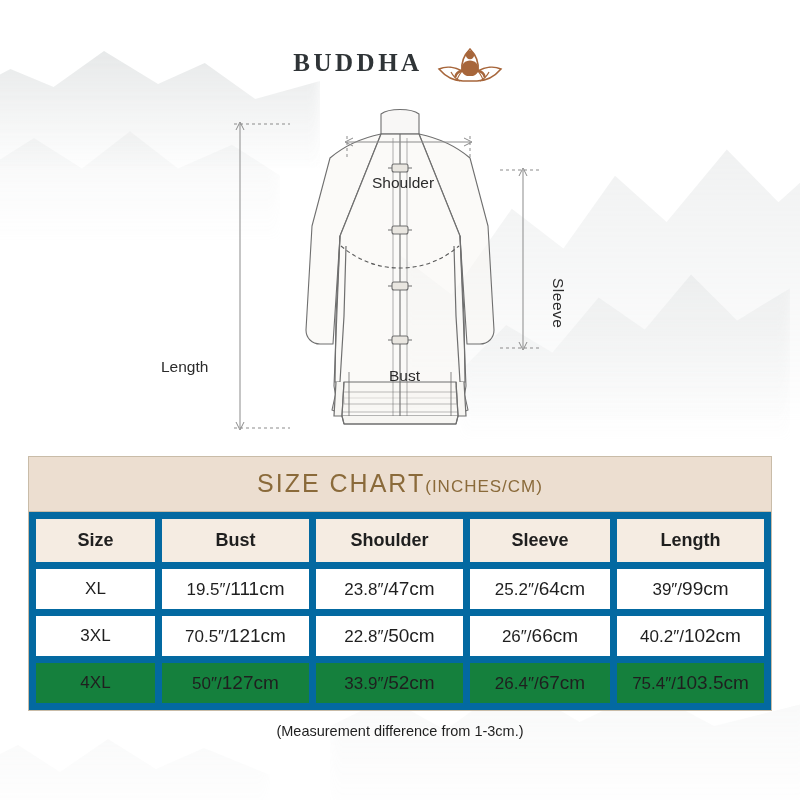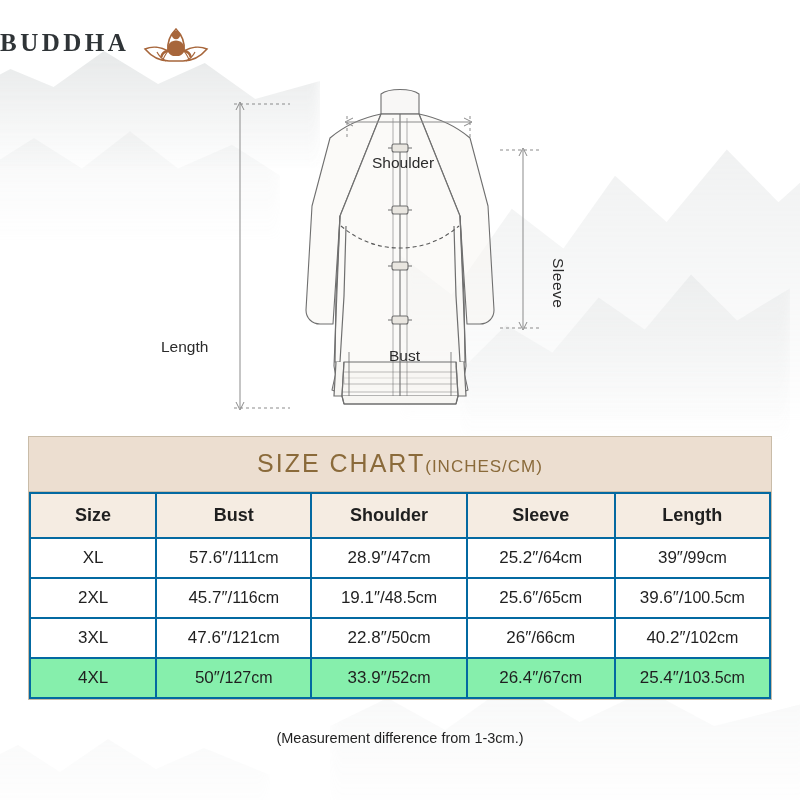--- a/index.html
+++ b/index.html
@@ -61,22 +61,23 @@
     width: 300px; height: 150px;
     clip-path: polygon(0% 100%, 0% 66%, 16% 50%, 30% 68%, 46% 46%, 62% 66%, 78% 52%, 100% 70%, 100% 100%);
     opacity: .25;
   }
 
   
   .brand {
     position: relative;
     display: flex;
     align-items: center;
+    justify-content: center;
     gap: 10px;
-    padding-top: 20px;
+    padding-top: 40px;
     height: 46px;
   }
   .brand-word {
     font-family: "Liberation Serif", serif;
     font-size: 25px;
     letter-spacing: 3.5px;
     color: #2f3437;
     font-weight: 700;
   }
   .lotus {
@@ -134,49 +135,49 @@
     font-size: 17px;
     letter-spacing: 1px;
   }
   table.size-table {
     width: 100%;
     border-collapse: collapse;
     table-layout: fixed;
   }
   table.size-table th,
   table.size-table td {
-    border: 2px solid #0369a1;
+    border: 7px solid #0369a1;
     text-align: center;
     font-size: 17px;
     color: #1f1f1f;
     font-family: "Liberation Sans", sans-serif;
   }
   table.size-table th {
     background: #f5ece2;
     font-weight: 700;
     padding: 11px 0;
     font-size: 18px;
   }
   table.size-table td {
     padding: 9px 0;
     background: #ffffff;
   }
   table.size-table tr.alt td {
-    background: #86efac;
+    background: #15803d;
   }
   table.size-table td:first-child {
     font-size: 17px;
   }
-  .unit-cm { font-size: 16px; }
+  .unit-cm { font-size: 19px; }
 
   .note {
     text-align: center;
     font-size: 14.5px;
     color: #1f1f1f;
-    margin-top: 30px;
+    margin-top: 12px;
     position: relative;
     font-family: "Liberation Sans", sans-serif;
   }
 </style>
 </head>
 <body>
 
 <div class="bg-wash">
   <div class="mtn mtn-left"></div>
   <div class="mtn mtn-left2"></div>
@@ -294,43 +295,36 @@
         <th style="width:17%">Size</th>
         <th style="width:21%">Bust</th>
         <th style="width:21%">Shoulder</th>
         <th style="width:20%">Sleeve</th>
         <th style="width:21%">Length</th>
       </tr>
     </thead>
     <tbody>
       <tr>
         <td>XL</td>
-        <td><span>57.6″/</span><span class="unit-cm">111cm</span></td>
-        <td><span>28.9″/</span><span class="unit-cm">47cm</span></td>
+        <td><span>19.5″/</span><span class="unit-cm">111cm</span></td>
+        <td><span>23.8″/</span><span class="unit-cm">47cm</span></td>
         <td><span>25.2″/</span><span class="unit-cm">64cm</span></td>
         <td><span>39″/</span><span class="unit-cm">99cm</span></td>
       </tr>
       <tr>
-        <td>2XL</td>
-        <td><span>45.7″/</span><span class="unit-cm">116cm</span></td>
-        <td><span>19.1″/</span><span class="unit-cm">48.5cm</span></td>
-        <td><span>25.6″/</span><span class="unit-cm">65cm</span></td>
-        <td><span>39.6″/</span><span class="unit-cm">100.5cm</span></td>
-      </tr>
-      <tr>
         <td>3XL</td>
-        <td><span>47.6″/</span><span class="unit-cm">121cm</span></td>
+        <td><span>70.5″/</span><span class="unit-cm">121cm</span></td>
         <td><span>22.8″/</span><span class="unit-cm">50cm</span></td>
         <td><span>26″/</span><span class="unit-cm">66cm</span></td>
         <td><span>40.2″/</span><span class="unit-cm">102cm</span></td>
       </tr>
       <tr class="alt">
         <td>4XL</td>
         <td><span>50″/</span><span class="unit-cm">127cm</span></td>
         <td><span>33.9″/</span><span class="unit-cm">52cm</span></td>
         <td><span>26.4″/</span><span class="unit-cm">67cm</span></td>
-        <td><span>25.4″/</span><span class="unit-cm">103.5cm</span></td>
+        <td><span>75.4″/</span><span class="unit-cm">103.5cm</span></td>
       </tr>
     </tbody>
   </table>
 </div>
 
 <div class="note">(Measurement difference from 1-3cm.)</div>
 
 </body></html>

